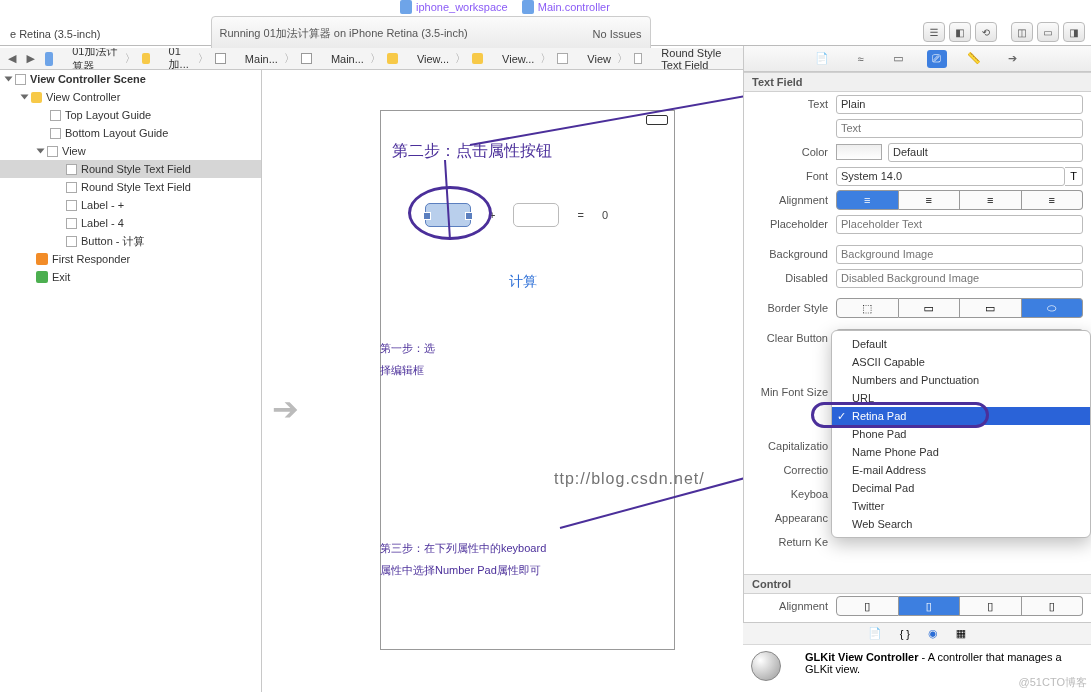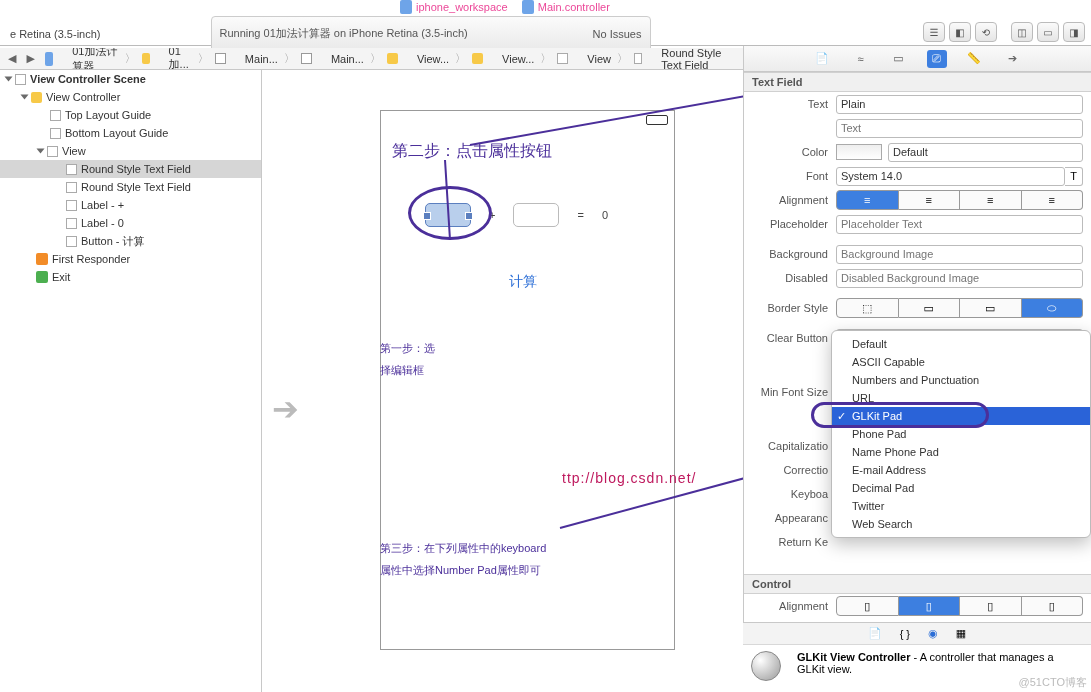--- a/index.html
+++ b/index.html
@@ -1,20 +1,20 @@
 <!DOCTYPE html>
 <html><head>
 <meta charset="utf-8">
 <style>
 * { box-sizing: border-box; margin: 0; padding: 0; font-family: -apple-system, "Lucida Grande", sans-serif; font-size: 11px; }
 body { width: 1091px; height: 692px; background: #fff; position: relative; overflow: hidden; }
 
 
 .title-tabs { position: absolute; left: 400px; top: 0; display: flex; gap: 14px; align-items: center; }
-.title-tabs .tab { color: #ec4899; font-size: 12px; display: flex; align-items: center; gap: 4px; }
+.title-tabs .tab { color: #8b5cf6; font-size: 12px; display: flex; align-items: center; gap: 4px; }
 .blue-doc-ic { width:12px; height:14px; background:#6ea4e8; border-radius:2px; display:inline-block; }
 
 .toolbar { position: absolute; left: 0; top: 22px; right: 0; height: 24px; border-bottom: 1px solid #bbb; display: flex; align-items: center; }
 .device { padding: 0 10px; color: #444; font-size: 11px; }
 .run-bar { margin-left: 100px; width: 440px; height: 36px; background: linear-gradient(#fbfbfb,#e9e9e9); border: 1px solid #ccc; border-radius: 4px; display: flex; align-items: center; justify-content: space-between; padding: 0 8px; color: #555; }
 .right-tb { position: absolute; right: 6px; top: 22px; display: flex; gap: 4px; }
 .tbbtn { width: 22px; height: 20px; border: 1px solid #bbb; border-radius: 4px; background: linear-gradient(#fafafa,#e5e5e5); display:flex; align-items:center; justify-content:center; color:#555; font-size:10px; }
 
 
 .crumb { position: absolute; left: 0; top: 48px; right: 348px; height: 22px; border-bottom: 1px solid #c8c8c8; display: flex; align-items: center; padding-left: 4px; background: #f4f4f4; gap:2px; overflow:hidden; }
@@ -39,21 +39,21 @@
 .phone { position:absolute; left:118px; top:40px; width:295px; height:540px; border:1px solid #999; background:#fff; }
 .status { position:absolute; right:6px; top:4px; width:22px; height:10px; border:1px solid #333; border-radius:2px; }
 .field { width:46px; height:24px; border:1px solid #bbb; border-radius:5px; display:inline-block; }
 .field.sel { background:#b9cfec; border:1px solid #5b7fbf; position:relative; }
 .field.sel::before, .field.sel::after { content:""; position:absolute; width:6px; height:6px; background:#5b7fbf; border:1px solid #fff; top:8px; }
 .field.sel::before { left:-3px; } .field.sel::after { right:-3px; }
 .calc-row { position:absolute; top:92px; left:44px; display:flex; align-items:center; gap:18px; font-size:16px; color:#444; }
 .oval { position:absolute; left:146px; top:116px; width:84px; height:54px; border:3px solid #4b2f9a; border-radius:50%; }
 .calc-btn { position:absolute; top:162px; left:128px; color:#2a6dd6; font-size:14px; }
 .ann { position:absolute; color:#4b2f9a; font-size:16px; line-height:1.4; }
-.watermark { position:absolute; left:300px; top:400px; color:#be185d; font-size:14px; letter-spacing:1px; }
+.watermark { position:absolute; left:292px; top:400px; color:#737373; font-size:16px; letter-spacing:1px; }
 svg.lines { position:absolute; left:0; top:0; pointer-events:none; }
 
 
 .inspector { position:absolute; right:0; top:46px; width:348px; bottom:0; border-left:1px solid #c8c8c8; background:#fff; display:flex; flex-direction:column; }
 .insp-tabs { height:26px; border-bottom:1px solid #c8c8c8; display:flex; align-items:center; justify-content:center; gap:18px; background:linear-gradient(#fafafa,#ececec); }
 .insp-tabs .it { width:20px; height:18px; display:flex; align-items:center; justify-content:center; color:#666; border-radius:3px; cursor:pointer; }
 .insp-tabs .it.act { background:#3d7fe0; color:#fff; }
 .section-hd { background:#f0f0f0; border-top:1px solid #d0d0d0; border-bottom:1px solid #d0d0d0; padding:3px 8px; font-weight:bold; color:#555; }
 .prop { display:flex; align-items:center; min-height:24px; padding:2px 8px 2px 0; }
 .prop .lbl { width:92px; text-align:right; padding-right:8px; color:#555; }
@@ -70,21 +70,21 @@
 .chk { margin-right:5px; }
 
 .dropdown { position:absolute; right:0; top:330px; width:260px; background:#fff; border:1px solid #bbb; border-radius:6px; box-shadow:0 6px 18px rgba(0,0,0,.25); padding:4px 0; z-index:50; }
 .dropdown .opt { padding:3px 20px; color:#333; position:relative; }
 .dropdown .opt.sel { background:#2a63d8; color:#fff; }
 .dropdown .opt.sel::before { content:"✓"; position:absolute; left:5px; }
 .dropoval { position:absolute; right:102px; top:402px; width:178px; height:26px; border:3px solid #4b2f9a; border-radius:14px; z-index:60; pointer-events:none; }
 
 .lib { position:absolute; right:0; bottom:0; width:348px; height:70px; border-top:1px solid #c8c8c8; background:#fff; }
 .lib-tabs { height:22px; border-bottom:1px solid #d8d8d8; display:flex; align-items:center; justify-content:center; gap:18px; background:#f3f3f3; }
-.lib-item { display:flex; padding:6px 8px; gap:16px; align-items:flex-start; }
+.lib-item { display:flex; padding:6px 8px; gap:24px; align-items:flex-start; }
 .lib-ball { width:30px; height:30px; border-radius:50%; background:radial-gradient(circle at 30% 30%, #fff, #999); border:1px solid #888; flex-shrink:0; }
 .credit { position:absolute; right:4px; bottom:2px; color:#bbb; font-size:11px; }
 </style>
 </head>
 <body>
 
 <div class="title-tabs">
   <div class="tab">
       <span class="blue-doc-ic"></span>
       <span>iphone_workspace</span>
@@ -187,21 +187,21 @@
   <div class="row" style="padding-left:66px">
       <span class="sqic"></span>
       <span>Round Style Text Field</span>
     </div>
   <div class="row" style="padding-left:66px">
       <span class="sqic"></span>
       <span>Label - +</span>
     </div>
   <div class="row" style="padding-left:66px">
       <span class="sqic"></span>
-      <span>Label - 0</span>
+      <span>Label - 4</span>
     </div>
   <div class="row" style="padding-left:66px">
       <span class="sqic"></span>
       <span>Button - 计算</span>
     </div>
   <div class="row" style="padding-left:36px">
       <span class="cubeic"></span>
       <span>First Responder</span>
     </div>
   <div class="row" style="padding-left:36px">
@@ -359,21 +359,21 @@
       <div class="lbl"></div>
       <div class="val" style="text-align:center;color:#888">Horizontal</div>
     </div>
 </div>
 
 <div class="dropdown">
   <div class="opt">Default</div>
   <div class="opt">ASCII Capable</div>
   <div class="opt">Numbers and Punctuation</div>
   <div class="opt">URL</div>
-  <div class="opt sel">GLKit Pad</div>
+  <div class="opt sel">Retina Pad</div>
   <div class="opt">Phone Pad</div>
   <div class="opt">Name Phone Pad</div>
   <div class="opt">E-mail Address</div>
   <div class="opt">Decimal Pad</div>
   <div class="opt">Twitter</div>
   <div class="opt">Web Search</div>
 </div>
 <div class="dropoval"></div>
 
 <div class="lib">

